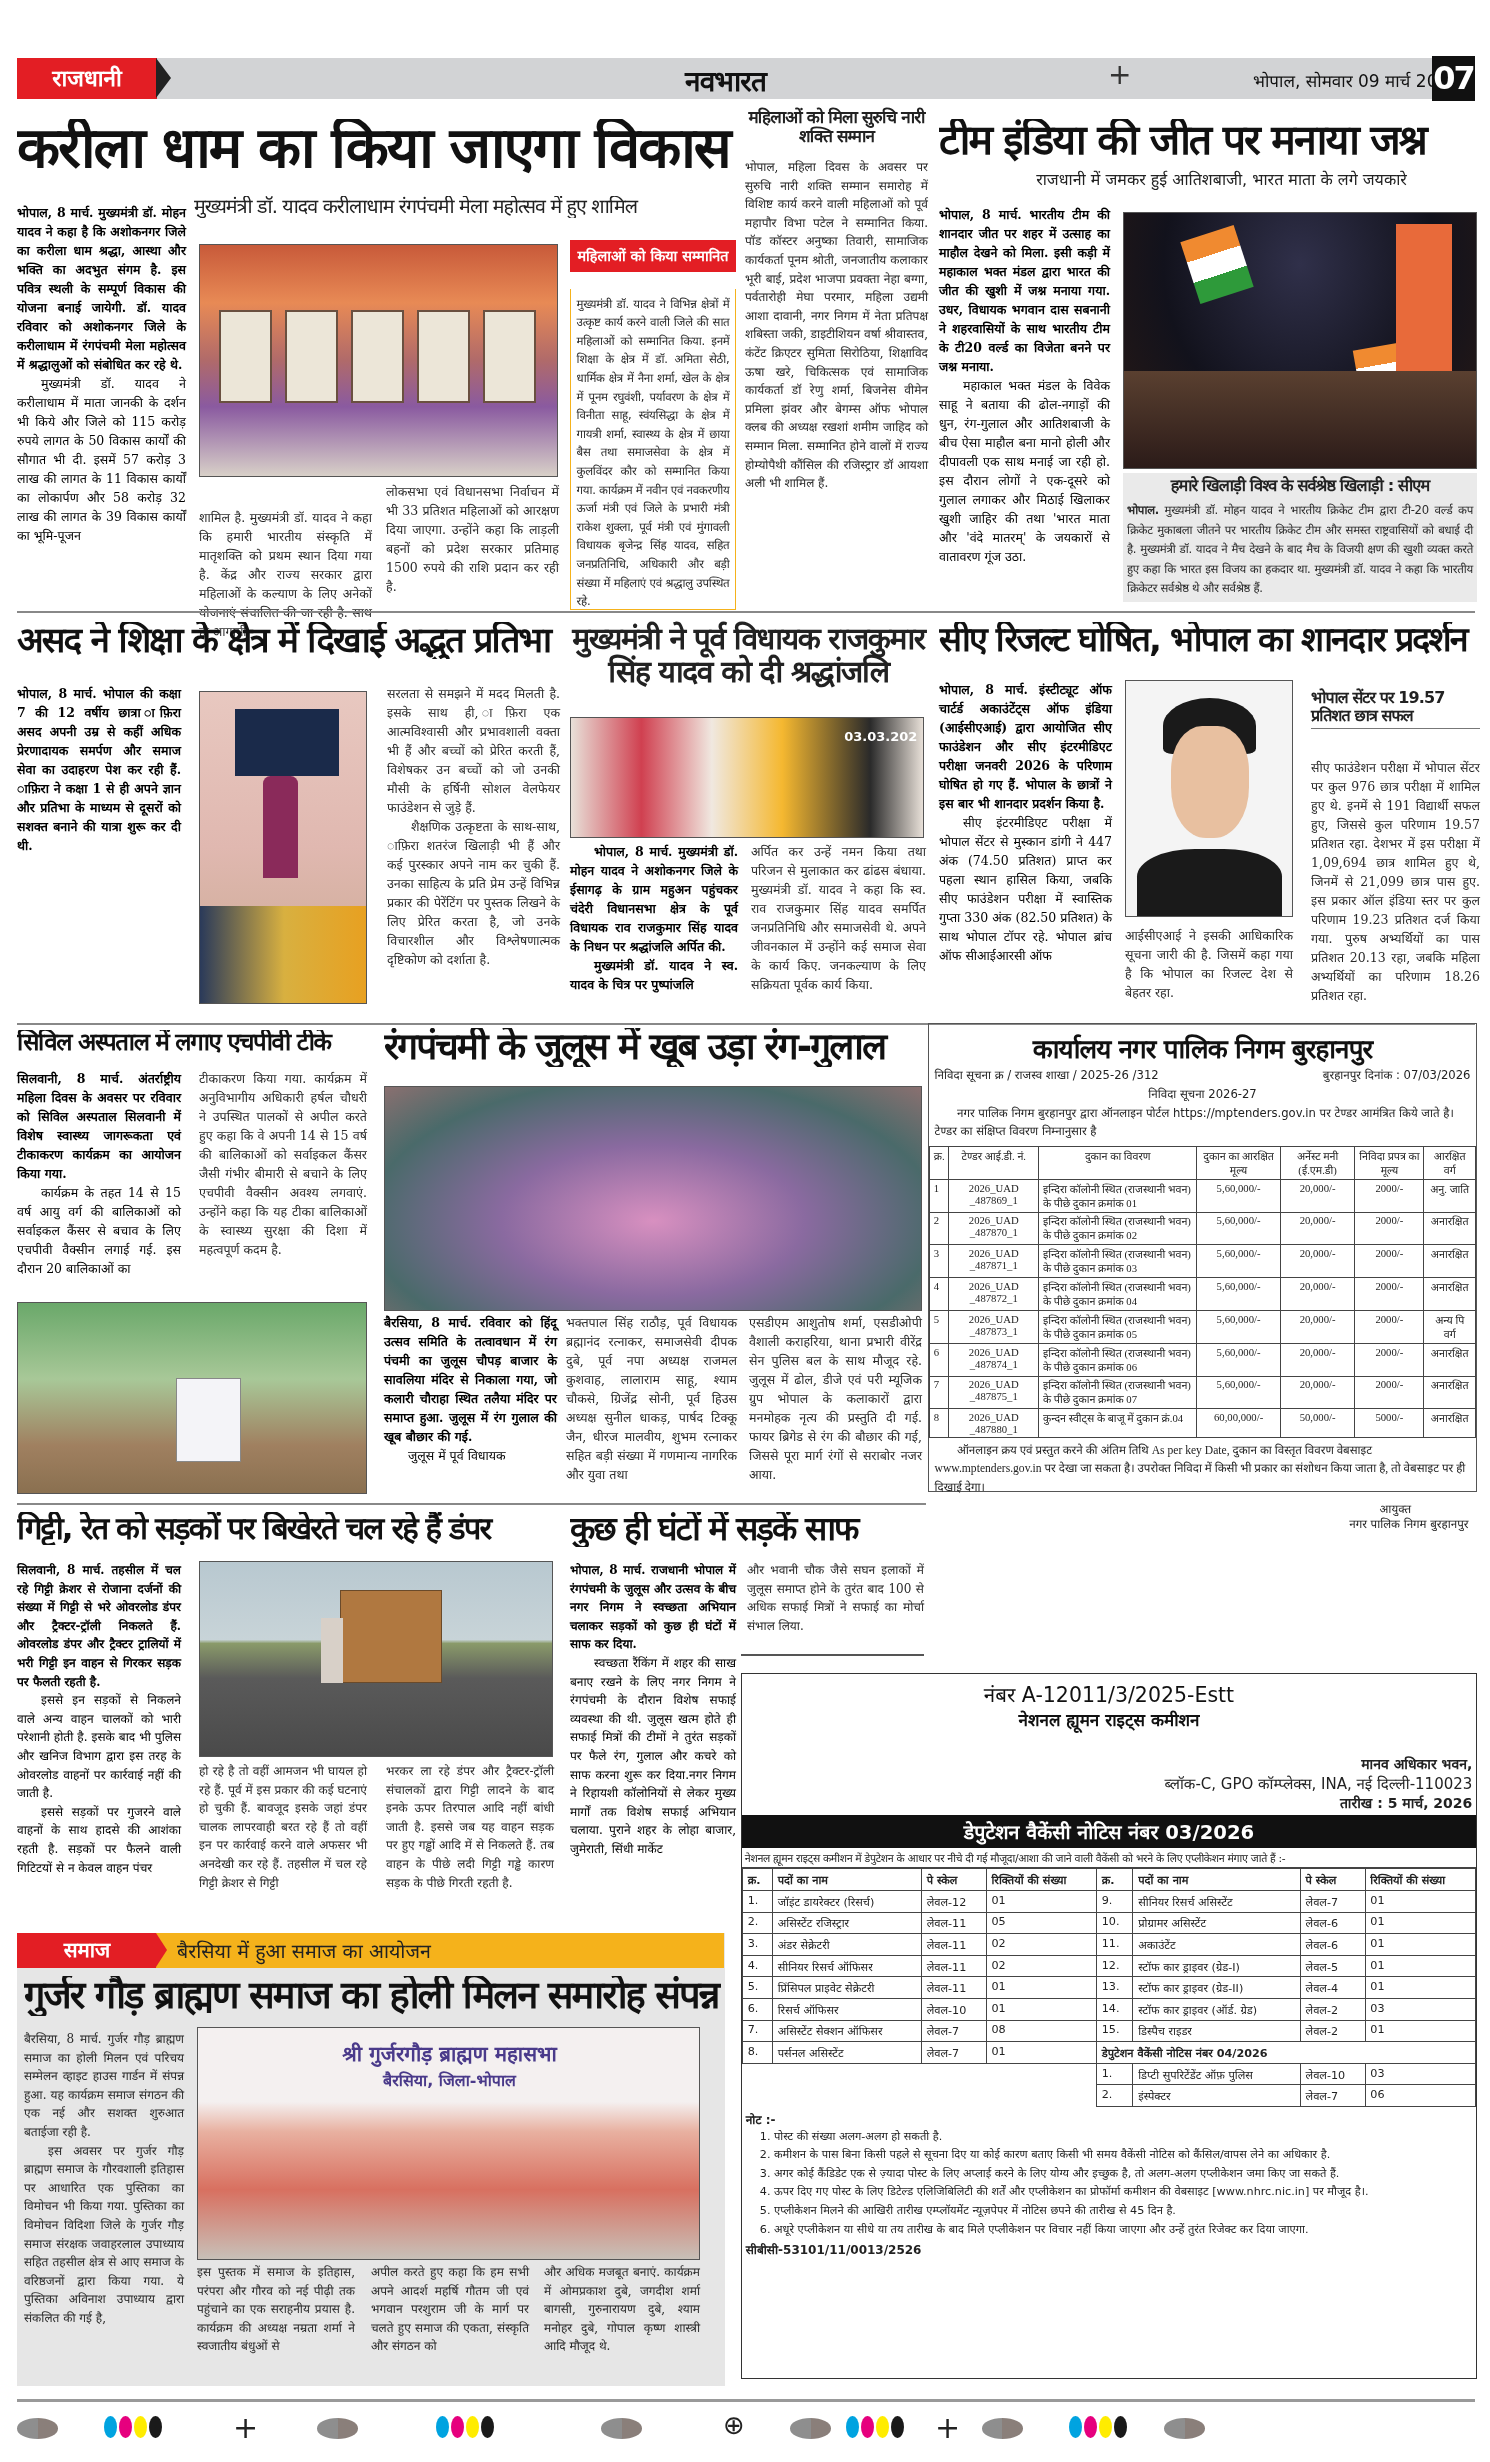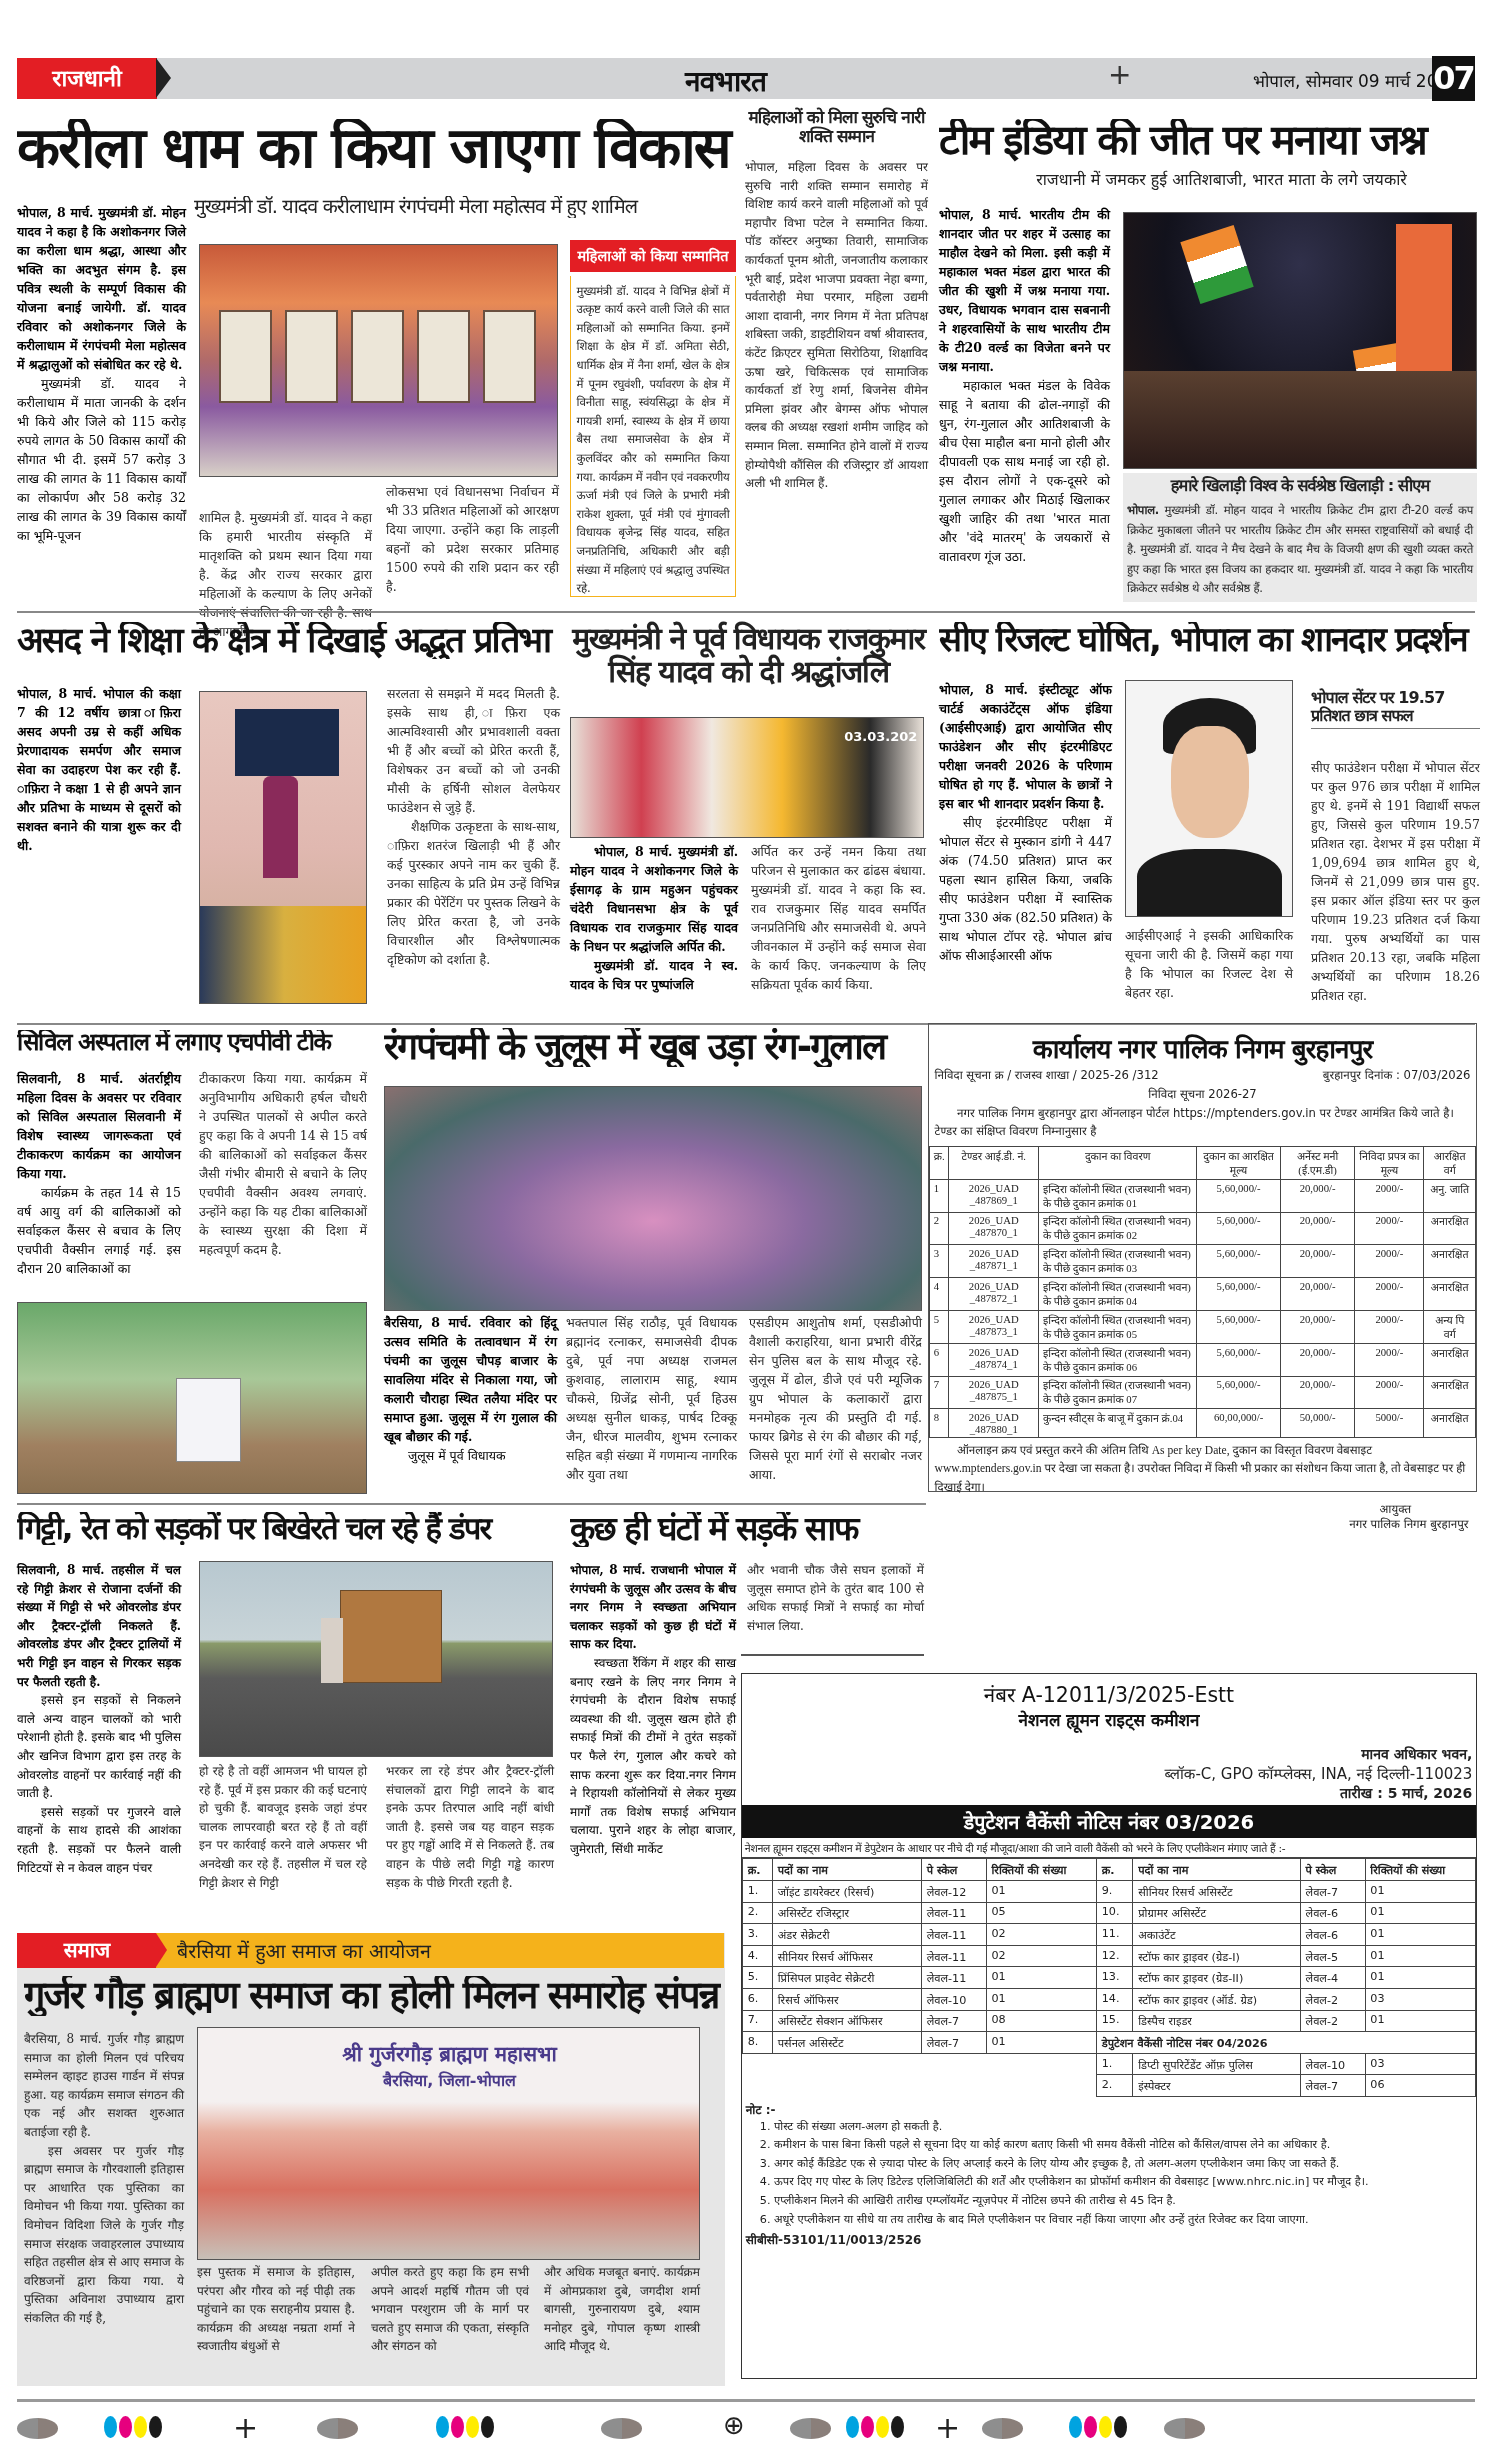--- a/index.html
+++ b/index.html
@@ -53,21 +53,21 @@
       <span style="flex:1;background:#ece6d8;border:2.8px solid #6a5040"></span>
       <span style="flex:1;background:#ece6d8;border:2.8px solid #6a5040"></span>
       <span style="flex:1;background:#ece6d8;border:2.8px solid #6a5040"></span>
       <span style="flex:1;background:#ece6d8;border:2.8px solid #6a5040"></span>
   </div>
 </div>
 <div class="abs txt" style="left:199px;top:508px;width:173px">शामिल है. मुख्यमंत्री डॉ. यादव ने कहा कि हमारी भारतीय संस्कृति में मातृशक्ति को प्रथम स्थान दिया गया है. केंद्र और राज्य सरकार द्वारा महिलाओं के कल्याण के लिए अनेकों योजनाएं संचालित की जा रही है. साथ ही आगामी</div>
 <div class="abs txt" style="left:386px;top:482px;width:173px">लोकसभा एवं विधानसभा निर्वाचन में भी 33 प्रतिशत महिलाओं को आरक्षण दिया जाएगा. उन्होंने कहा कि लाड़ली बहनों को प्रदेश सरकार प्रतिमाह 1500 रुपये की राशि प्रदान कर रही है.</div>
 
 <div class="abs" style="left:570px;top:240px;width:166px;height:32px;background:#e31e24;color:#fff;font-weight:bold;font-size:14.4px;text-align:center;line-height:32px;white-space:nowrap;overflow:hidden">महिलाओं को किया सम्मानित</div>
-<div class="abs" style="left:570px;top:276px;width:166px;height:321px;border:1.9px solid #f5b21b;border-top:none;padding:5.6px 5.6px">
+<div class="abs" style="left:570px;top:289px;width:166px;height:321px;border:1.9px solid #f5b21b;border-top:none;padding:5.6px 5.6px">
   <div class="txt" style="font-size:11.6px;line-height:18.6px;font-family:'DejaVu Sans',sans-serif;letter-spacing:-0.3px">मुख्यमंत्री डॉ. यादव ने विभिन्न क्षेत्रों में उत्कृष्ट कार्य करने वाली जिले की सात महिलाओं को सम्मानित किया. इनमें शिक्षा के क्षेत्र में डॉ. अमिता सेठी, धार्मिक क्षेत्र में नैना शर्मा, खेल के क्षेत्र में पूनम रघुवंशी, पर्यावरण के क्षेत्र में विनीता साहू, स्वंयसिद्धा के क्षेत्र में गायत्री शर्मा, स्वास्थ्य के क्षेत्र में छाया बैस तथा समाजसेवा के क्षेत्र में कुलविंदर कौर को सम्मानित किया गया. कार्यक्रम में नवीन एवं नवकरणीय ऊर्जा मंत्री एवं जिले के प्रभारी मंत्री राकेश शुक्ला, पूर्व मंत्री एवं मुंगावली विधायक बृजेन्द्र सिंह यादव, सहित जनप्रतिनिधि, अधिकारी और बड़ी संख्या में महिलाएं एवं श्रद्धालु उपस्थित रहे.</div>
 </div>
 
 <div class="abs hd" style="left:745px;top:108px;width:183px;font-size:17px;text-align:center">महिलाओं को मिला सुरुचि नारी शक्ति सम्मान</div>
 <div class="abs txt" style="left:745px;top:158px;width:183px;font-size:12px;line-height:18.6px">भोपाल, महिला दिवस के अवसर पर सुरुचि नारी शक्ति सम्मान समारोह में विशिष्ट कार्य करने वाली महिलाओं को पूर्व महापौर विभा पटेल ने सम्मानित किया. पॉड कॉस्टर अनुष्का तिवारी, सामाजिक कार्यकर्ता पूनम श्रोती, जनजातीय कलाकार भूरी बाई, प्रदेश भाजपा प्रवक्ता नेहा बग्गा, पर्वतारोही मेघा परमार, महिला उद्यमी आशा दावानी, नगर निगम में नेता प्रतिपक्ष शबिस्ता जकी, डाइटीशियन वर्षा श्रीवास्तव, कंटेंट क्रिएटर सुमिता सिरोठिया, शिक्षाविद ऊषा खरे, चिकित्सक एवं सामाजिक कार्यकर्ता डॉ रेणु शर्मा, बिजनेस वीमेन प्रमिला झंवर और बेगम्स ऑफ भोपाल क्लब की अध्यक्ष रखशां शमीम जाहिद को सम्मान मिला. सम्मानित होने वालों में राज्य होम्योपैथी कौंसिल की रजिस्ट्रार डॉ आयशा अली भी शामिल हैं.</div>
 
 <div class="abs hl" style="left:939px;top:119px;width:544px;font-size:41px">टीम इंडिया की जीत पर मनाया जश्न</div>
 <div class="abs" style="left:970px;top:168px;width:503px;font-size:16px;text-align:center;white-space:nowrap;overflow:hidden;color:#222">राजधानी में जमकर हुई आतिशबाजी, भारत माता के लगे जयकारे</div>
 <div class="abs txt b" style="left:939px;top:205px;width:171px">
   <p class="lead">भोपाल, 8 मार्च. भारतीय टीम की शानदार जीत पर शहर में उत्साह का माहौल देखने को मिला. इसी कड़ी में महाकाल भक्त मंडल द्वारा भारत की जीत की खुशी में जश्न मनाया गया. उधर, विधायक भगवान दास सबनानी ने शहरवासियों के साथ भारतीय टीम के टी20 वर्ल्ड का विजेता बनने पर जश्न मनाया.</p>
@@ -263,21 +263,21 @@
 <div class="abs txt b" style="left:570px;top:1561px;width:166px;font-size:12px;line-height:18.6px">
   <p class="lead">भोपाल, 8 मार्च. राजधानी भोपाल में रंगपंचमी के जुलूस और उत्सव के बीच नगर निगम ने स्वच्छता अभियान चलाकर सड़कों को कुछ ही घंटों में साफ कर दिया.</p>
   <p style="font-weight:normal">स्वच्छता रैंकिंग में शहर की साख बनाए रखने के लिए नगर निगम ने रंगपंचमी के दौरान विशेष सफाई व्यवस्था की थी. जुलूस खत्म होते ही सफाई मित्रों की टीमों ने तुरंत सड़कों पर फैले रंग, गुलाल और कचरे को साफ करना शुरू कर दिया.नगर निगम ने रिहायशी कॉलोनियों से लेकर मुख्य मार्गों तक विशेष सफाई अभियान चलाया. पुराने शहर के लोहा बाजार, जुमेराती, सिंधी मार्केट</p>
 </div>
 <div class="abs txt" style="left:747px;top:1561px;width:177px;font-size:12px;line-height:18.6px">और भवानी चौक जैसे सघन इलाकों में जुलूस समाप्त होने के तुरंत बाद 100 से अधिक सफाई मित्रों ने सफाई का मोर्चा संभाल लिया.</div>
 <div class="abs" style="left:741px;top:1654px;width:183px;height:1.9px;background:#555"></div>
 
 <div class="box" style="left:741px;top:1673px;width:736px;height:706px">
   <div style="text-align:center;font-size:20.5px;margin-top:5.6px;color:#111">नंबर A-12011/3/2025-Estt</div>
   <div style="text-align:center;font-size:17px;font-weight:bold;color:#111">नेशनल ह्यूमन राइट्स कमीशन</div>
-  <div style="text-align:right;padding-right:3.7px;font-size:14px;font-weight:bold;margin-top:13px">मानव अधिकार भवन,</div>
+  <div style="text-align:right;padding-right:3.7px;font-size:14px;font-weight:bold;margin-top:23px">मानव अधिकार भवन,</div>
   <div style="text-align:right;padding-right:3.7px;font-size:15px">ब्लॉक-C, GPO कॉम्प्लेक्स, INA, नई दिल्ली-110023</div>
   <div style="text-align:right;padding-right:3.7px;font-size:14px;font-weight:bold">तारीख : 5 मार्च, 2026</div>
   <div style="background:#111;color:#fff;text-align:center;font-size:19.6px;font-weight:bold;padding:2.8px 0;margin-top:3.7px">डेपुटेशन वैकेंसी नोटिस नंबर 03/2026</div>
   <div style="font-size:10.7px;padding:2.8px 2.8px;border-bottom:0.9px solid #444;white-space:nowrap;overflow:hidden;letter-spacing:-0.3px">नेशनल ह्यूमन राइट्स कमीशन में डेपुटेशन के आधार पर नीचे दी गई मौजूदा/आशा की जाने वाली वैकेंसी को भरने के लिए एप्लीकेशन मंगाए जाते हैं :-</div>
   <table class="nhrc" style="width:100%">
     <thead>
         <tr id="nhrc-head">
           <th>क्र.</th>
           <th>पदों का नाम</th>
           <th>पे स्केल</th>

